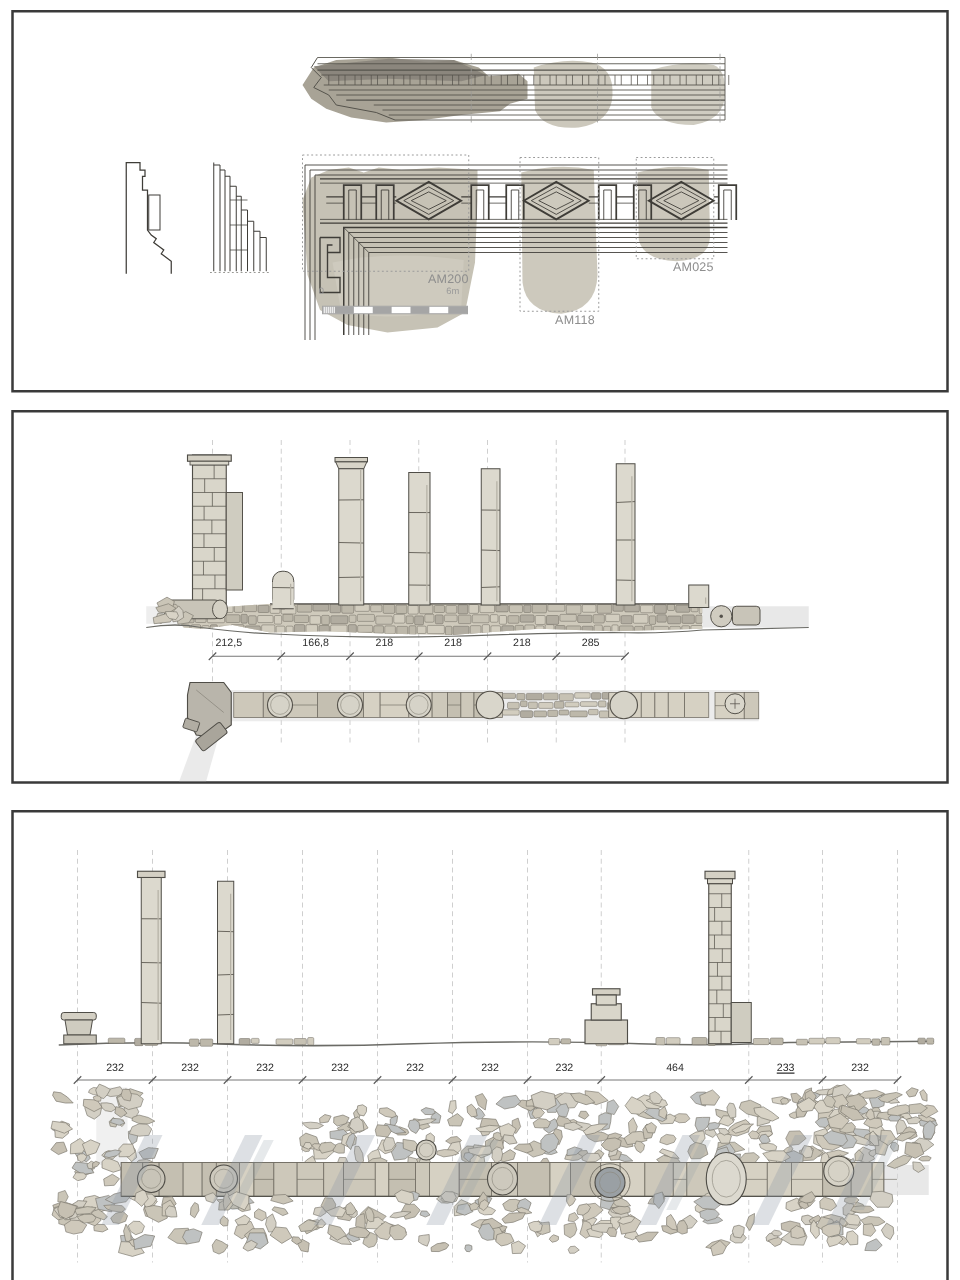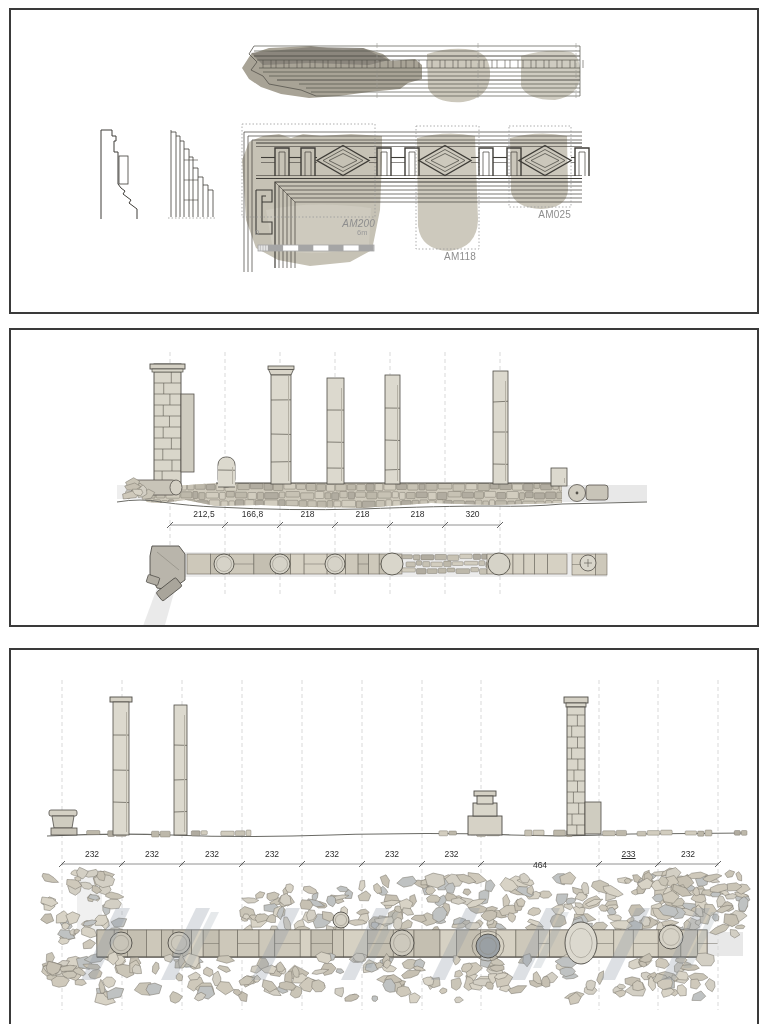--- a/index.html
+++ b/index.html
@@ -207,21 +207,21 @@
         <line x1="251.2" y1="235" x2="251.2" y2="241" stroke="#a5a5a5" stroke-width="0.7"></line>
         <line x1="252.79999999999998" y1="235" x2="252.79999999999998" y2="241" stroke="#a5a5a5" stroke-width="0.7"></line>
         <line x1="254.39999999999998" y1="235" x2="254.39999999999998" y2="241" stroke="#a5a5a5" stroke-width="0.7"></line>
         <line x1="255.99999999999997" y1="235" x2="255.99999999999997" y2="241" stroke="#a5a5a5" stroke-width="0.7"></line>
         <rect x="257" y="235" width="15.1" height="6" fill="#a5a5a5"></rect>
         <rect x="287.2" y="235" width="15.1" height="6" fill="#a5a5a5"></rect>
         <rect x="317.4" y="235" width="15.1" height="6" fill="#a5a5a5"></rect>
         <rect x="347.6" y="235" width="15.1" height="6" fill="#a5a5a5"></rect>
       </g>
     </svg>
-  <span class="lbl right" style="left:324px;top:208px;width:40px;font-style:italic;">AM200</span>
+  <span class="lbl right" style="left:324px;top:208px;width:40px;">AM200</span>
   <span class="lbl right" style="left:420px;top:241px;width:45px;">AM118</span>
   <span class="lbl right" style="left:520px;top:199px;width:40px;">AM025</span>
   <span class="scale-num" style="left:244px;top:218px;">0</span>
   <span class="scale-num" style="left:346px;top:218px;">6m</span>
 </div>
 
 <div class="panel" id="panel2">
   <svg id="svg2" width="746" height="295" viewBox="0 0 746 295">
       <g>
         <line x1="159" y1="22" x2="159" y2="264" stroke="#cfcfcf" stroke-width="0.8" stroke-dasharray="4,3"></line>
@@ -531,26 +531,26 @@
         <line x1="577" y1="229" x2="577" y2="237" stroke="#55524b" stroke-width="0.6"></line>
       </g>
       <g>
         <polygon points="146,258 166,252 152,302 132,296" fill="#d9d9d9" opacity="0.55"></polygon>
         <polygon points="141,216 168,216 174,224 174,250 160,260 146,258 139,244 139,226" fill="#b9b5ab" stroke="#4f4d47" stroke-width="0.9"></polygon>
         <line x1="146" y1="222" x2="168" y2="240" stroke="#8a867c" stroke-width="0.6"></line>
         <rect x="146" y="254" width="25" height="11" rx="2" fill="#a9a59b" stroke="#4f4d47" stroke-width="0.8" transform="rotate(-38 158 260)"></rect>
         <rect x="136" y="246" width="12" height="8" rx="1" fill="#b1ada3" stroke="#4f4d47" stroke-width="0.7" transform="rotate(18 142 250)"></rect>
       </g>
     </svg>
-<span class="dim" style="left: 169px; top: 179px; width: 48px;">212,5</span>
+<span class="dim" style="left: 148px; top: 179px; width: 48px;">212,5</span>
     <span class="dim" style="left: 217.5px; top: 179px; width: 48px;">166,8</span>
     <span class="dim" style="left: 272.5px; top: 179px; width: 48px;">218</span>
     <span class="dim" style="left: 327.5px; top: 179px; width: 48px;">218</span>
     <span class="dim" style="left: 382.5px; top: 179px; width: 48px;">218</span>
-    <span class="dim" style="left: 437.5px; top: 179px; width: 48px;">320</span>
+    <span class="dim" style="left: 437.5px; top: 179px; width: 48px;">285</span>
   </div>
 
 <div class="panel" id="panel3">
   <svg id="svg3" width="746" height="369" viewBox="0 0 746 369">
       <g>
         <line x1="51" y1="30" x2="51" y2="360" stroke="#cfcfcf" stroke-width="0.8" stroke-dasharray="4,3"></line>
         <line x1="111" y1="30" x2="111" y2="360" stroke="#cfcfcf" stroke-width="0.8" stroke-dasharray="4,3"></line>
         <line x1="171" y1="30" x2="171" y2="360" stroke="#cfcfcf" stroke-width="0.8" stroke-dasharray="4,3"></line>
         <line x1="231" y1="30" x2="231" y2="360" stroke="#cfcfcf" stroke-width="0.8" stroke-dasharray="4,3"></line>
         <line x1="291" y1="30" x2="291" y2="360" stroke="#cfcfcf" stroke-width="0.8" stroke-dasharray="4,3"></line>
@@ -1237,16 +1237,16 @@
         </g>
       </g>
     </svg>
 <span class="dim" style="left: 57px; top: 199px; width: 48px;">232</span>
     <span class="dim" style="left: 117px; top: 199px; width: 48px;">232</span>
     <span class="dim" style="left: 177px; top: 199px; width: 48px;">232</span>
     <span class="dim" style="left: 237px; top: 199px; width: 48px;">232</span>
     <span class="dim" style="left: 297px; top: 199px; width: 48px;">232</span>
     <span class="dim" style="left: 357px; top: 199px; width: 48px;">232</span>
     <span class="dim" style="left: 416.5px; top: 199px; width: 48px;">232</span>
-    <span class="dim" style="left: 505px; top: 199px; width: 48px; margin-top: 11px;">464</span>
+    <span class="dim" style="left: 505px; top: 199px; width: 48px;">464</span>
     <span class="dim" style="left: 593.5px; top: 199px; width: 48px; text-decoration: underline;">233</span>
     <span class="dim" style="left: 653px; top: 199px; width: 48px;">232</span>
   </div>
 
 </body></html>

